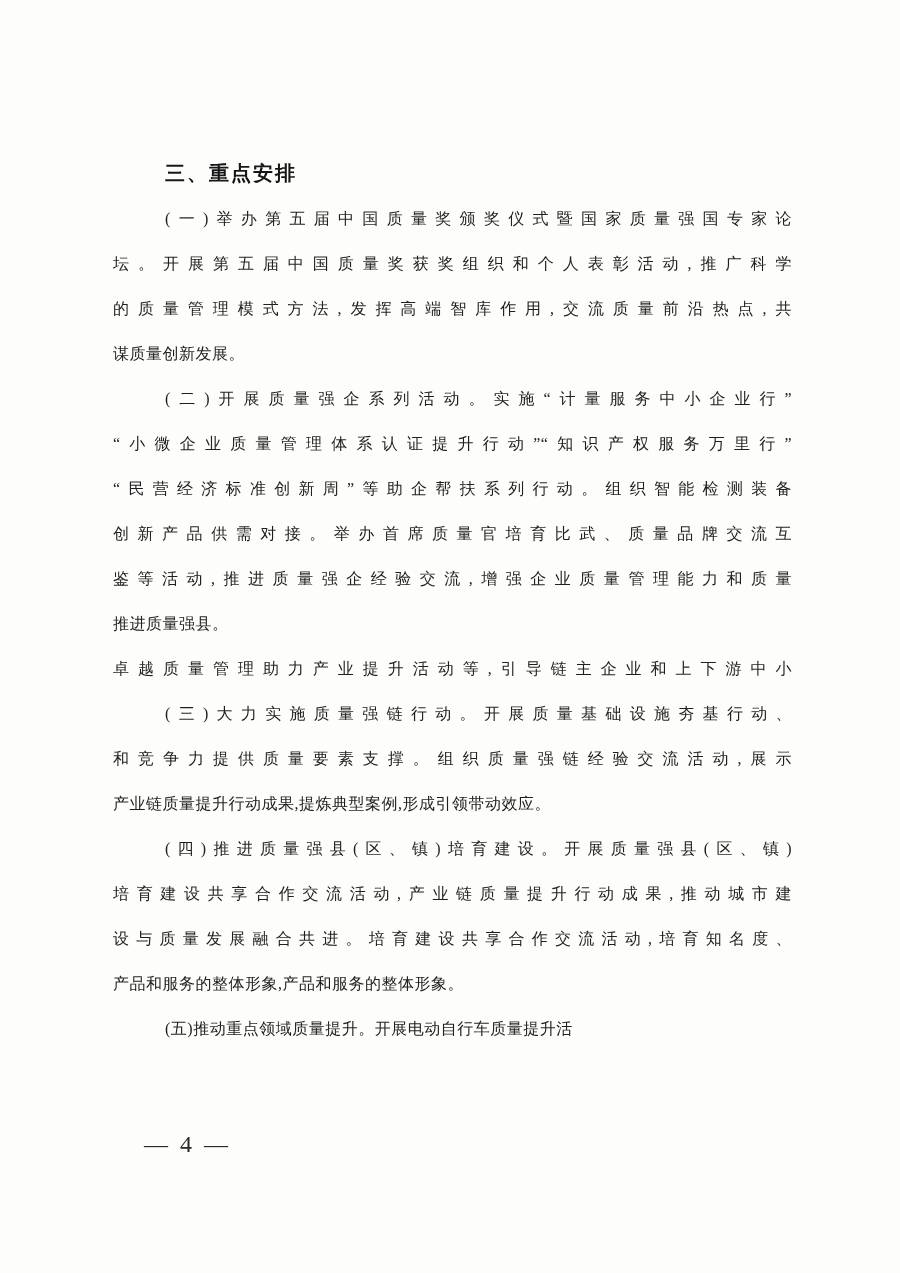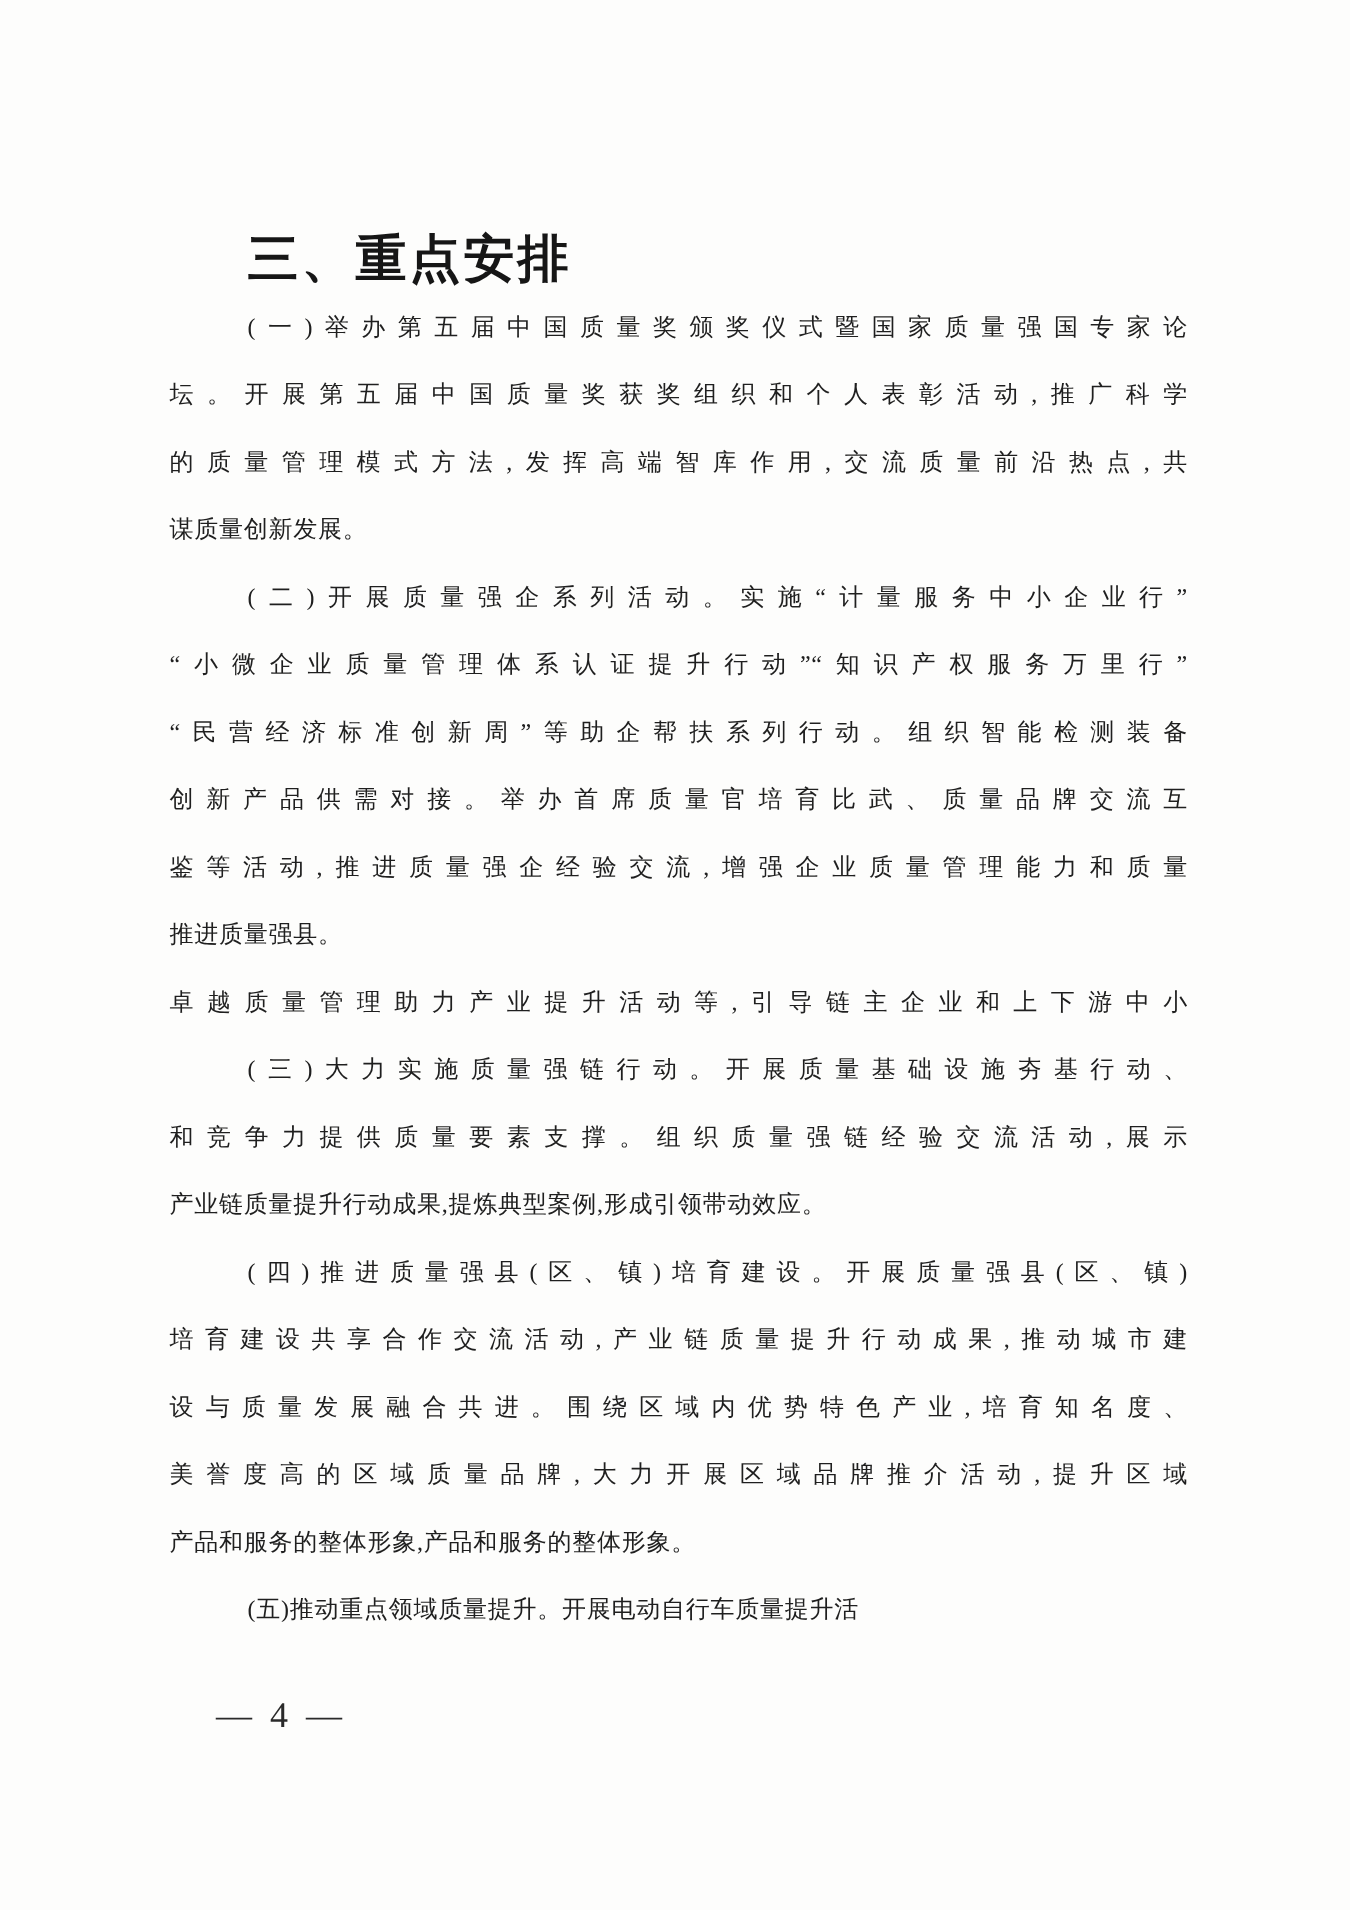--- a/index.html
+++ b/index.html
@@ -16,21 +16,21 @@
     overflow: hidden;
   }
   .content {
     position: absolute;
     left: 113px; top: 150px;
     width: 679px;
   }
   .heading {
     font-family: "Liberation Sans", "DejaVu Sans", sans-serif;
     font-weight: 700;
-    font-size: 34px;
+    font-size: 20px;
     height: 46px; line-height: 46px;
     text-indent: 52px;
     color: #161616;
     letter-spacing: 2px;
   }
   .para { margin: 0; }
   .line {
     height: 45px; line-height: 45px;
     font-size: 16px;
     color: #1f1f1f;
@@ -71,22 +71,21 @@
         </div>
         <div class="para">
           <div class="line fill">卓越质量管理助力产业提升活动等,引导链主企业和上下游中小</div>
           <div class="line first fill">(三)大力实施质量强链行动。开展质量基础设施夯基行动、</div>
           <div class="line fill">和竞争力提供质量要素支撑。组织质量强链经验交流活动,展示</div>
           <div class="line">产业链质量提升行动成果,提炼典型案例,形成引领带动效应。</div>
         </div>
         <div class="para">
           <div class="line first fill">(四)推进质量强县(区、镇)培育建设。开展质量强县(区、镇)</div>
           <div class="line fill">培育建设共享合作交流活动,产业链质量提升行动成果,推动城市建</div>
-          <div class="line fill">设与质量发展融合共进。围绕区域内优势特色产业,培育知名度、</div>
-          <div class="line fill">美誉度高的区域质量品牌,大力开展区域品牌推介活动,提升区域</div>
+          <div class="line fill">设与质量发展融合共进。培育建设共享合作交流活动,培育知名度、</div>
           <div class="line">产品和服务的整体形象,产品和服务的整体形象。</div>
         </div>
         <div class="para">
           <div class="line first">(五)推动重点领域质量提升。开展电动自行车质量提升活</div>
         </div>
       </div>
   </div>
   <div class="page-number">— 4 —</div>
 </div>
 

